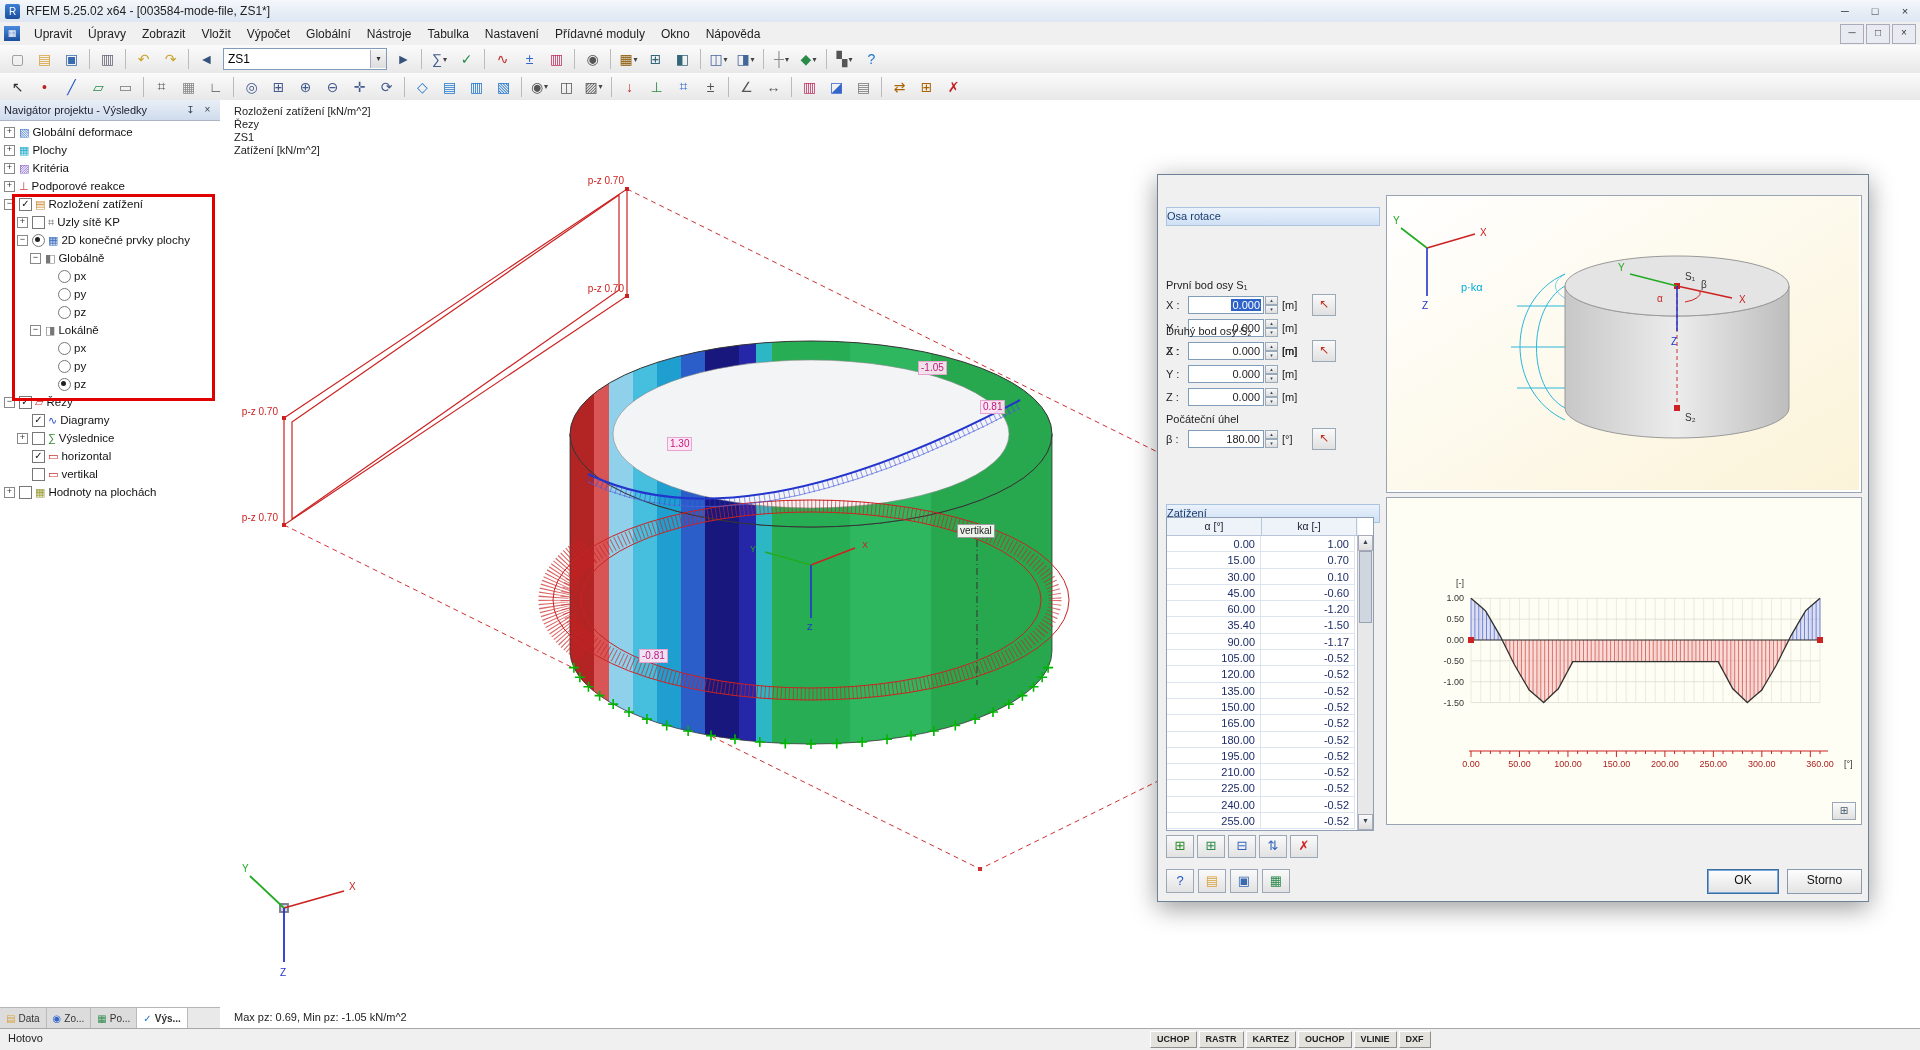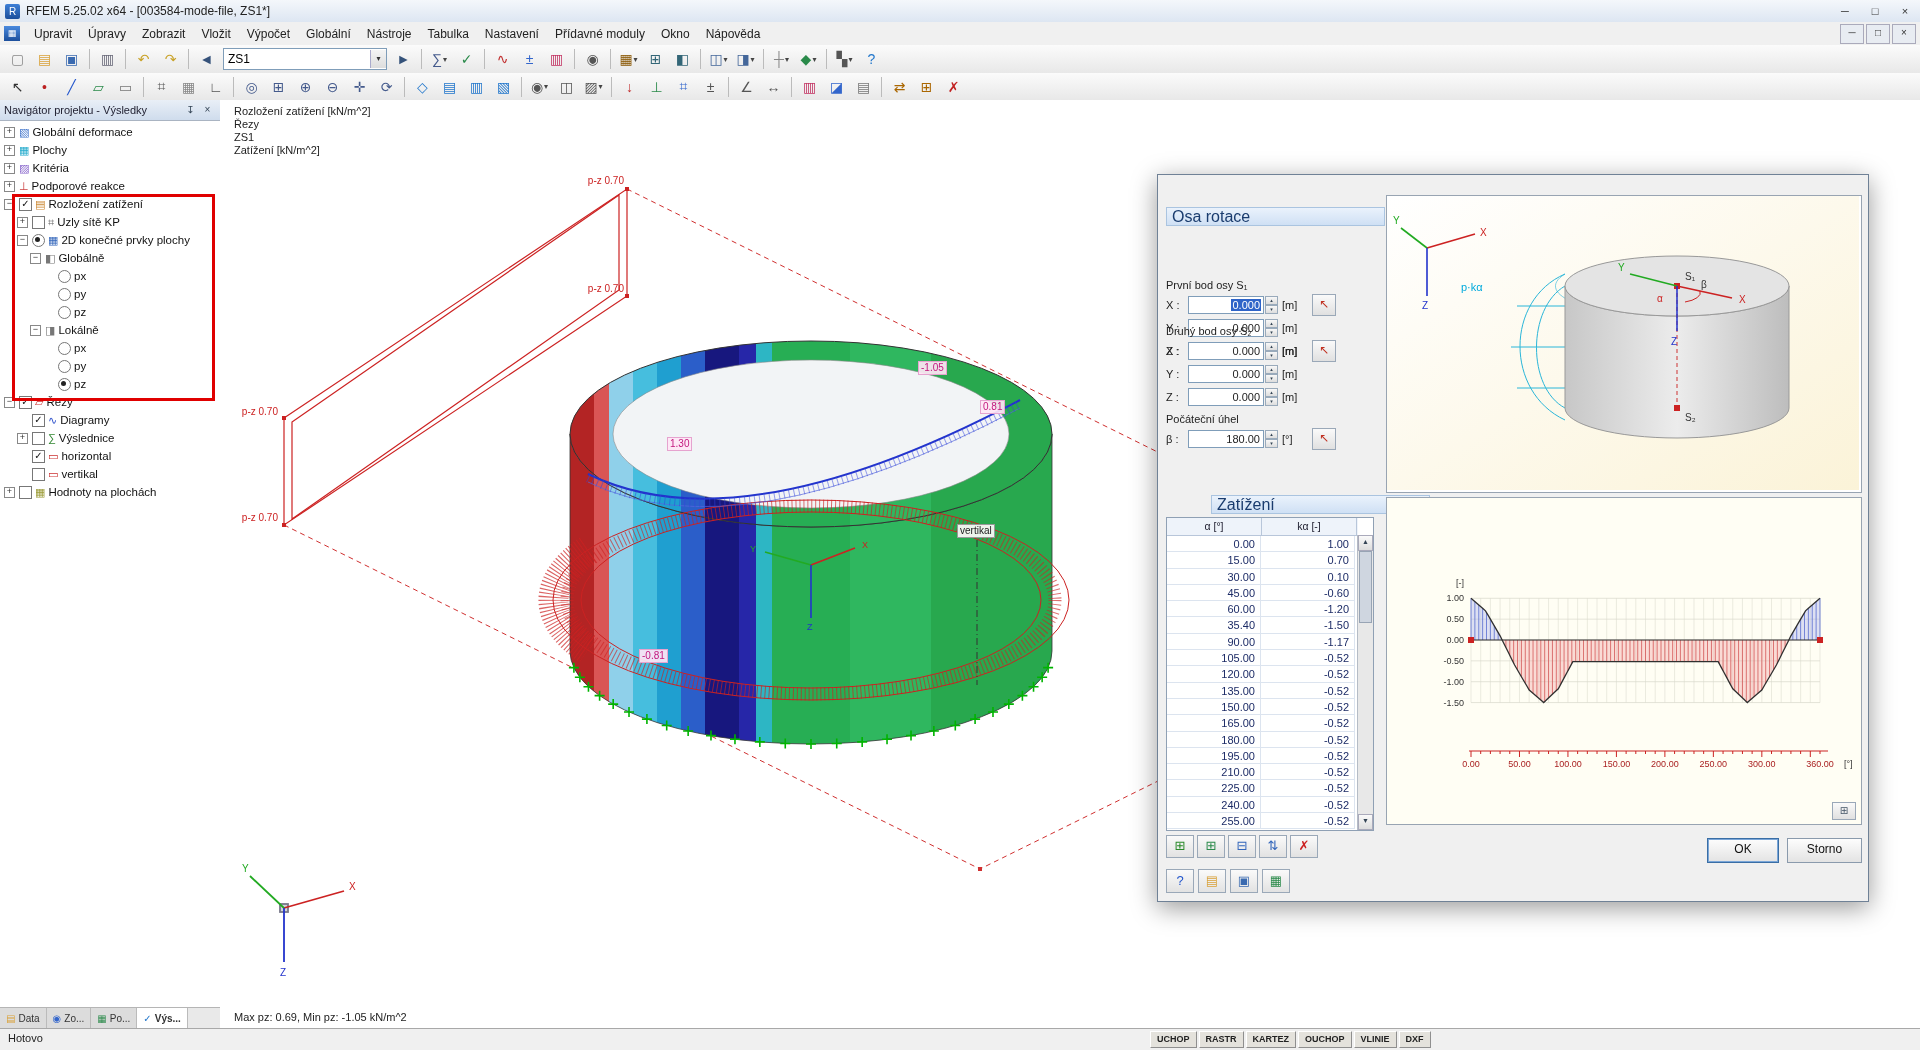--- a/index.html
+++ b/index.html
@@ -79,23 +79,23 @@
   #status-toggles{position:absolute;left:1150px;top:2px;display:flex;align-items:center;}
   .st-btn{height:15px;padding:0 6px;margin-right:2px;background:#e4e2dc;border:1px solid;
     border-color:#fff #8f8f8f #8f8f8f #fff;font-size:9px;font-weight:bold;line-height:15px;color:#222;}
   
   .dialog{position:absolute;left:1157px;top:174px;width:710px;height:726px;background:#f0f0f0;
     border:1px solid #6f8196;box-shadow:0 6px 24px rgba(0,0,0,.4);z-index:50;}
   .dlg-title{position:absolute;top:0;left:0;right:0;height:27px;background:linear-gradient(#fdfdfd,#ebebeb);
     border-bottom:1px solid #cfcfcf;display:flex;align-items:center;font-size:12.5px;color:#111;padding-left:10px;}
   .dlg-close{margin-left:auto;width:34px;height:26px;text-align:center;line-height:26px;font-size:13px;color:#333;}
   .section-hdr{position:absolute;background:linear-gradient(#eaf2fc,#cfe0f4);border:1px solid #aac4e0;
-    font-size:16px;color:#1a3c6e;line-height:17px;padding-left:5px;}
+    font-size:11px;color:#1a3c6e;line-height:17px;}
   #sec-osa{left:8px;top:32px;width:212px;height:17px;}
-  #sec-zat{left:8px;top:320px;width:212px;height:17px;margin-left:45px;}
+  #sec-zat{left:8px;top:329px;width:212px;height:17px;}
   .fgroup{position:absolute;left:8px;width:214px;}
   #fgroup-0{top:56px;margin-top:48px;} #fgroup-1{top:150px;} #fgroup-2{top:238px;}
   .fg-title{font-size:11px;color:#222;margin-bottom:4px;}
   .frow{display:flex;align-items:center;height:20px;margin-bottom:3px;font-size:11px;color:#222;}
   .flabel{width:22px;text-align:left;}
   .finput{width:72px;height:16px;background:#fff;border:1px solid #7f9db9;display:flex;align-items:center;
     justify-content:flex-end;padding-right:2px;font-size:11px;}
   .finput .fval{padding:0 1px;}
   .finput .fval.sel{background:#2e64c8;color:#fff;}
   .fspin{width:13px;height:18px;display:flex;flex-direction:column;margin-left:1px;}
@@ -122,21 +122,21 @@
   .tt-btn{width:26px;height:21px;margin-right:3px;background:linear-gradient(#fafafa,#e2e2e2);
     border:1px solid #9aa8b8;text-align:center;line-height:20px;font-size:13px;}
   
   .preview-box{position:absolute;left:228px;top:20px;width:474px;height:296px;border:1px solid #98a4b2;background:#fff;}
   .chart-box{position:absolute;left:228px;top:322px;width:474px;height:326px;border:1px solid #98a4b2;background:#fffef4;}
   .chart-settings{position:absolute;right:5px;bottom:4px;width:22px;height:16px;background:linear-gradient(#fafafa,#e0e0e0);
     border:1px solid #9aa8b8;font-size:10px;text-align:center;line-height:15px;color:#456;}
   .dlg-tools{position:absolute;left:8px;top:694px;display:flex;}
   .dt-btn{width:26px;height:22px;margin-right:4px;background:linear-gradient(#fafafa,#e2e2e2);
     border:1px solid #9aa8b8;text-align:center;line-height:21px;font-size:13px;}
-  .dlg-btn{position:absolute;top:663px;height:23px;background:linear-gradient(#fdfdfd,#e3e3e3);
+  .dlg-btn{position:absolute;top:694px;height:23px;background:linear-gradient(#fdfdfd,#e3e3e3);
     border:1px solid #8a9aac;font-size:12px;text-align:center;line-height:21px;color:#111;}
   #ok-btn{left:549px;width:70px;border:1px solid #3a6ea5;box-shadow:0 0 0 1px #7aa6d8 inset;}
   #cancel-btn{left:629px;width:73px;}
   text{font-family:"Liberation Sans","DejaVu Sans",sans-serif;}
 </style>
 </head>
 <body>
 
 <div class="titlebar">
   <div class="app-icon">R</div>

